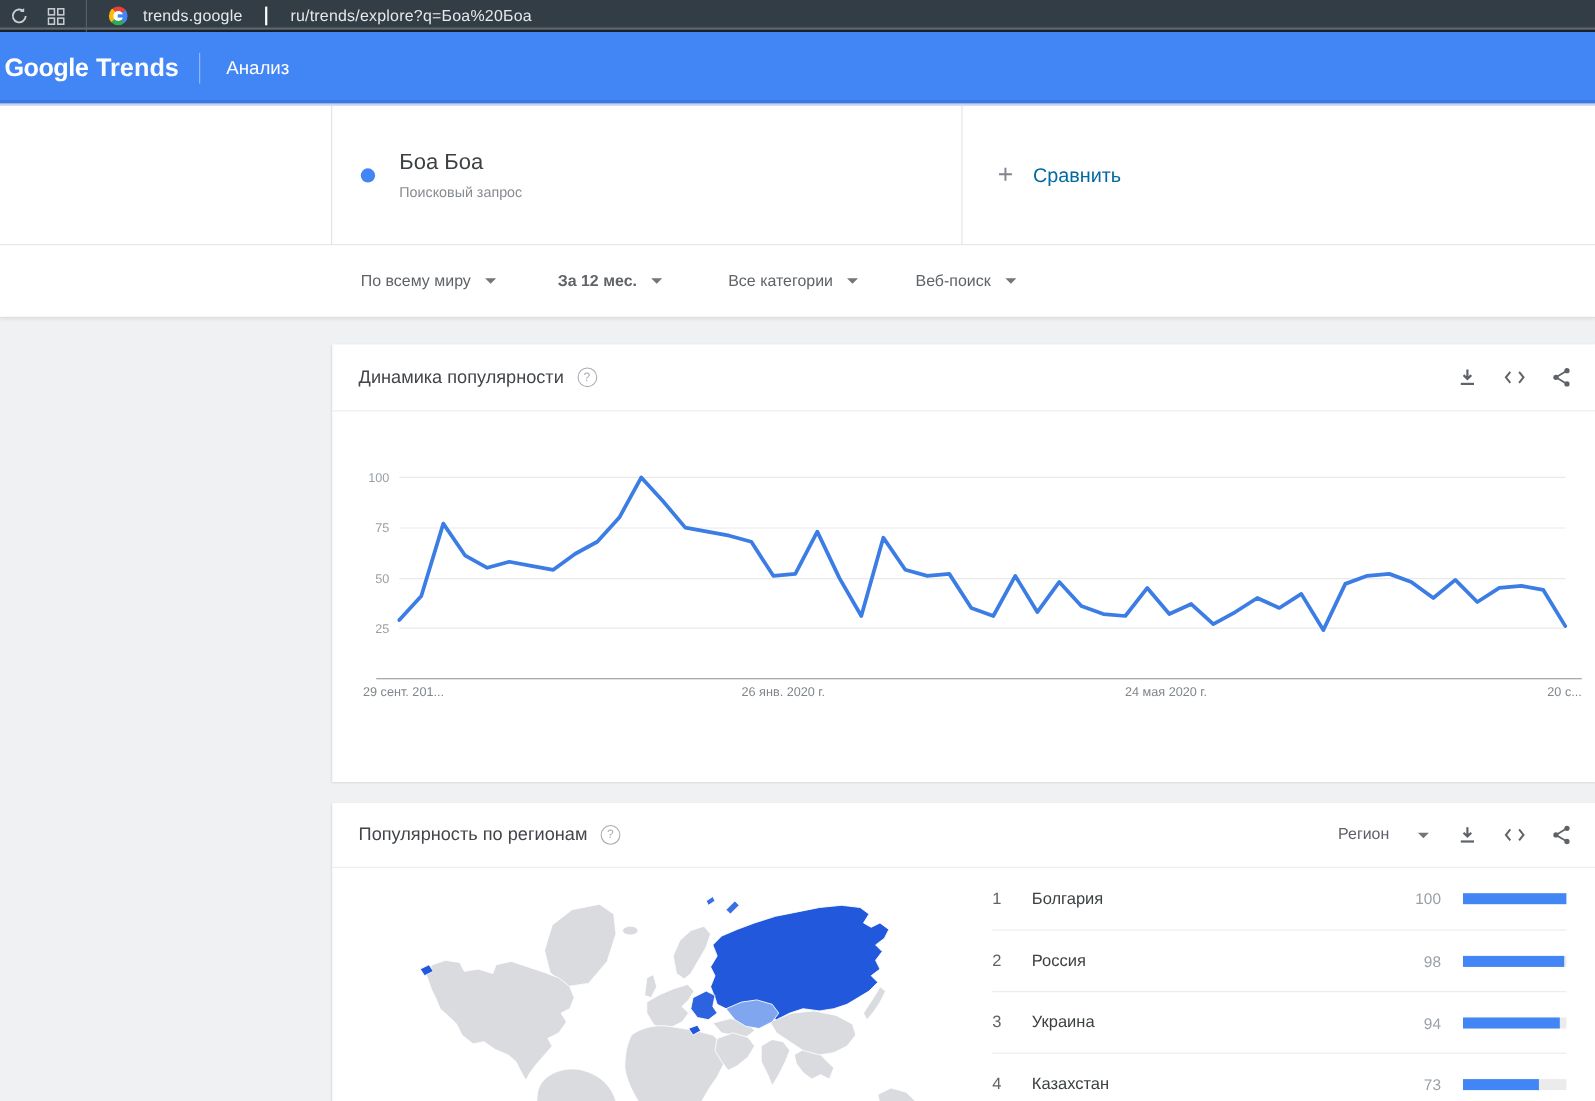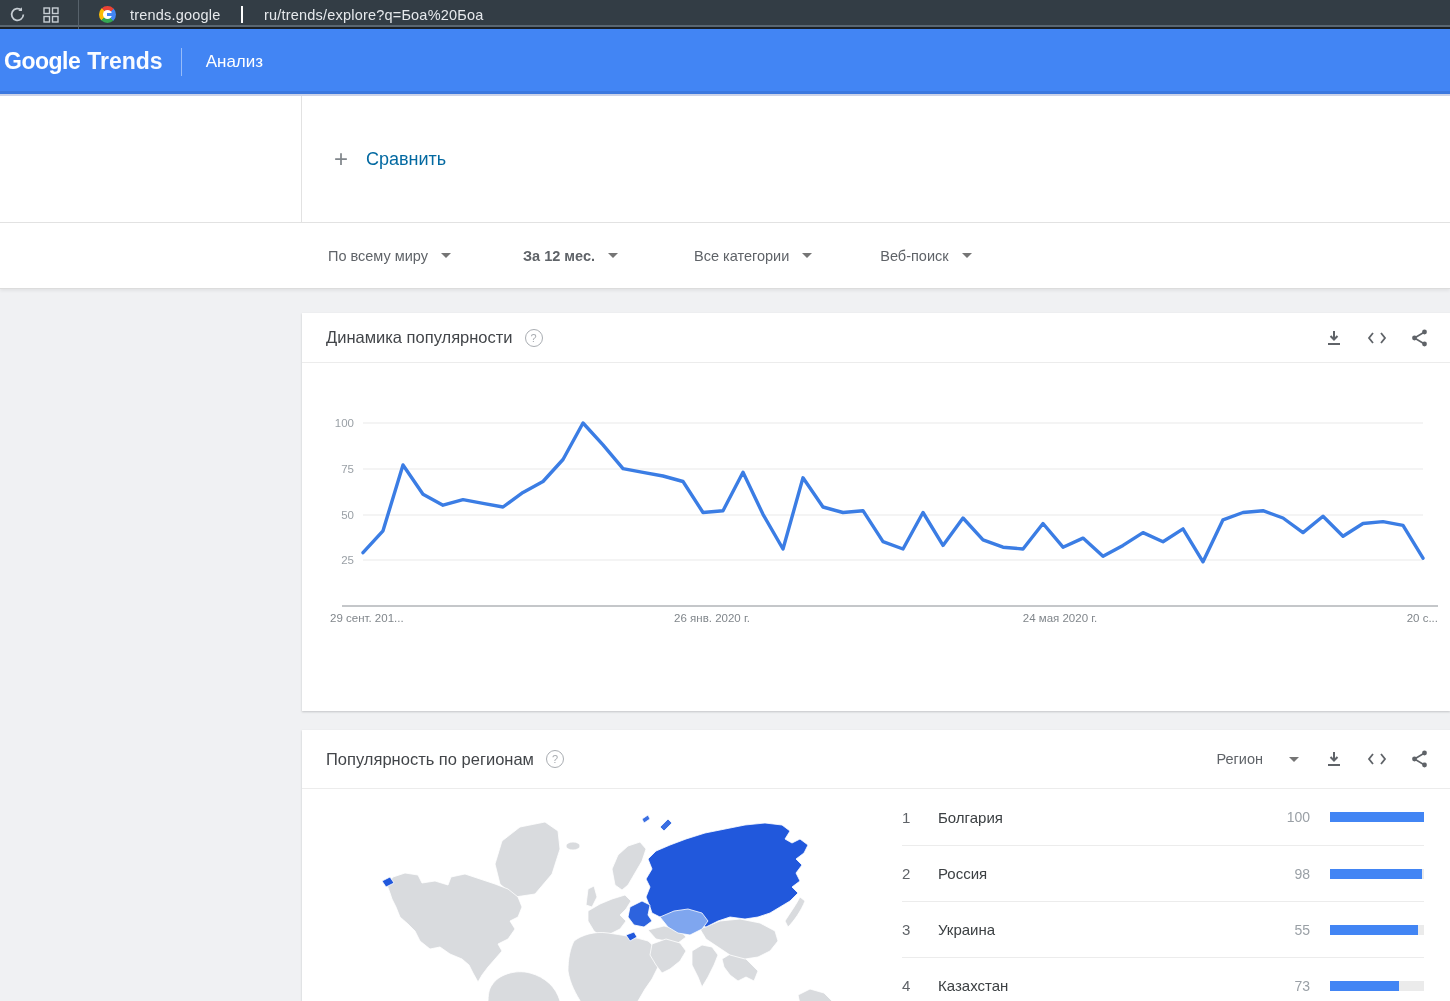--- a/index.html
+++ b/index.html
@@ -37,30 +37,30 @@
     display:flex; align-items:center; padding-left:26px; }
   .term-dot { width:13px; height:13px; border-radius:50%; background:#4285f4; margin-right:22px; flex:none; }
   .term-title { font-size:20px; color:#3c4043; }
   .term-sub { font-size:13px; color:#868b90; margin-top:7px; }
   .compare-card { flex:1; border-bottom:1px solid #e2e2e2; display:flex; align-items:center; padding-left:32px; }
   .plus { font-size:24px; color:#80868b; font-weight:400; margin-right:18px; }
   .compare-label { font-size:18px; color:#0369a1; }
 
   
   .filter-bar { height:66px; background:#fff; display:flex; align-items:center; padding-left:328px;
-    border-bottom:1px solid #dcdcdc; box-shadow:0 2px 3px rgba(0,0,0,.06); position:relative; z-index:2;gap:16px; }
+    border-bottom:1px solid #dcdcdc; box-shadow:0 2px 3px rgba(0,0,0,.06); position:relative; z-index:2; }
   .filter { display:flex; align-items:center; font-size:14.5px; color:#5f6368; cursor:pointer; }
   .f1 { margin-right:56px; } .f2 { margin-right:60px;font-weight:bold; } .f3 { margin-right:52px; }
   .dd-caret { width:0; height:0; border-left:5px solid transparent; border-right:5px solid transparent;
     border-top:5px solid #757575; margin-left:13px; display:inline-block; }
 
   
   .content { background:#f0f1f3; height:712px; padding:24px 0 0 302px; }
   .card { background:#fff; box-shadow:0 1px 2px rgba(60,64,67,.25); }
-  .card-header { height:50px; display:flex; align-items:center; padding:0 22px 0 24px;
+  .card-header { height:61px; display:flex; align-items:center; padding:0 22px 0 24px;
     border-bottom:1px solid #ececec; }
   .card-title { font-size:16.5px; color:#424549; }
   .help-icon { width:18px; height:18px; border:1.5px solid #a9adb2; border-radius:50%;
     color:#a9adb2; font-size:11px; display:flex; align-items:center; justify-content:center;
     margin-left:12px; cursor:pointer; flex:none; }
   .spacer { flex:1; }
   .hdr-icons { display:flex; align-items:center; gap:24px; color:#5f6368; }
   .hdr-icons svg { cursor:pointer; display:block; }
   .region-dd { display:flex; align-items:center; font-size:14.5px; color:#5f6368; margin-right:26px; cursor:pointer;gap:16px; }
   .region-dd .dd-caret { margin-left:10px; }
@@ -116,20 +116,27 @@
   <div class="logo">
     <span class="g1">Google</span>
     <span class="g2">Trends</span>
   </div>
   <div class="hdr-sep"></div>
   <div class="nav-item">Анализ</div>
 </div>
 
 <div class="term-strip">
   <div class="gutter-left"></div>
+  <div class="term-card">
+    <div class="term-dot"></div>
+    <div>
+      <div class="term-title">Боа Боа</div>
+      <div class="term-sub">Поисковый запрос</div>
+    </div>
+  </div>
   <div class="compare-card">
     <span class="plus">+</span>
     <span class="compare-label">Сравнить</span>
   </div>
 </div>
 
 <div class="filter-bar">
   <div class="filter f1">
     <span>По всему миру</span>
     <span class="dd-caret"></span>
@@ -288,21 +295,21 @@
           <span class="r-rank">2</span>
           <span class="r-name">Россия</span>
           <span class="r-val">98</span>
           <span class="bar-track">
               <span class="bar-fill" style="display: block; width: 98%; background: rgb(66, 133, 244);"></span>
             </span>
         </div>
         <div class="region-row">
           <span class="r-rank">3</span>
           <span class="r-name">Украина</span>
-          <span class="r-val">55</span>
+          <span class="r-val">94</span>
           <span class="bar-track">
               <span class="bar-fill" style="display: block; width: 94%; background: rgb(66, 133, 244);"></span>
             </span>
         </div>
         <div class="region-row">
           <span class="r-rank">4</span>
           <span class="r-name">Казахстан</span>
           <span class="r-val">73</span>
           <span class="bar-track">
               <span class="bar-fill" style="display: block; width: 73%; background: rgb(66, 133, 244);"></span>

